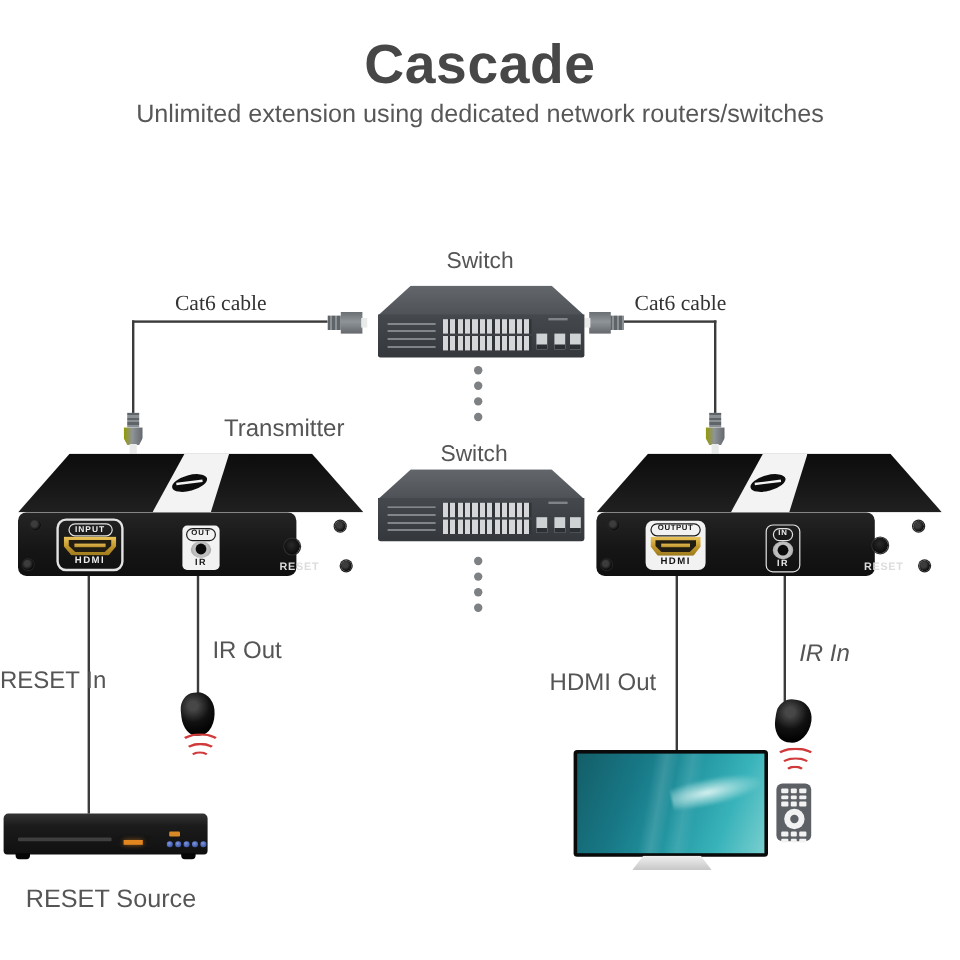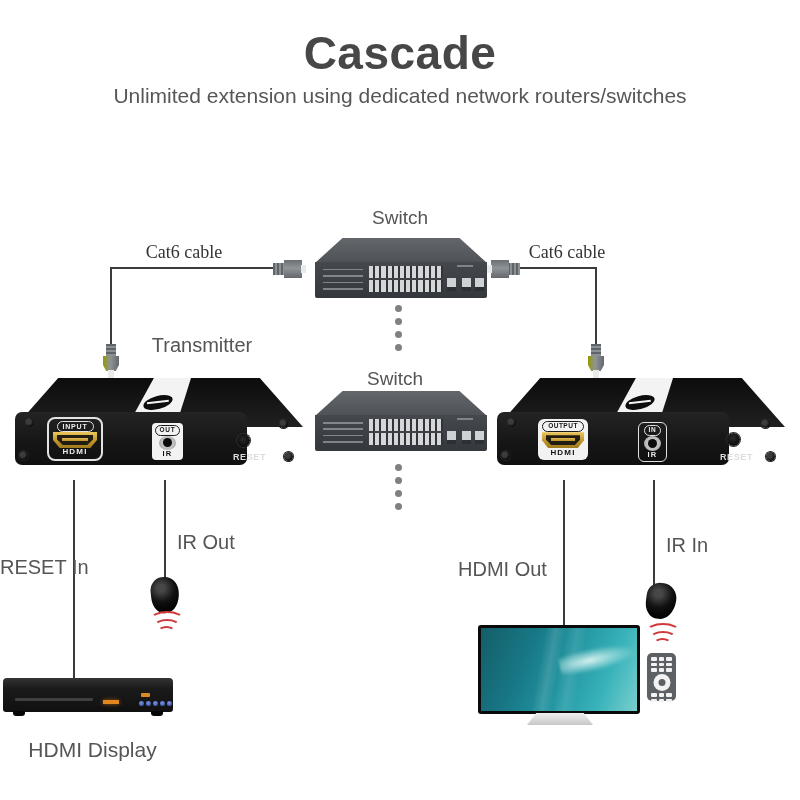--- a/index.html
+++ b/index.html
@@ -52,21 +52,21 @@
   .extender { width:288px; height:102px; }
   .ext-top { position:absolute; left:0; top:0; width:288px; height:49px;
     background:linear-gradient(180deg,#0c0c0c,#202020);
     clip-path:polygon(15% 0,85% 0,100% 100%,0 100%); }
   .ext-label { position:absolute; left:112px; top:0; width:64px; height:49px; background:#f3f3f3;
     clip-path:polygon(42% 0,100% 0,76% 100%,0 100%); }
   .ext-logo { position:absolute; left:16px; top:18px; width:30px; height:13px; background:#0d0d0d;
     border-radius:50%; transform:rotate(-15deg); }
   .ext-logo::after { content:''; position:absolute; left:4px; top:5px; width:22px; height:2px;
     background:#f3f3f3; transform:rotate(8deg); }
-  .ext-body { position:absolute; left:0; top:34px; width:232px; height:53px;
+  .ext-body { position:absolute; left:0; top:49px; width:232px; height:53px;
     background:linear-gradient(180deg,#242424,#151515 60%,#101010); border-radius:7px; }
   .screw { position:absolute; width:9px; height:9px; border-radius:50%;
     background:radial-gradient(circle at 40% 40%,#3c3c3c 0 30%,#0a0a0a 70%); box-shadow:0 0 0 1px #232323; }
   .pbox { position:absolute; display:flex; flex-direction:column; align-items:center;
     justify-content:space-between; box-sizing:border-box; padding:2px 0 3px; }
   .pbox.filled { background:#f2f2f2; border-radius:4px; }
   .pbox.outlined { border:2px solid #e3e3e3; border-radius:8px; }
   .stadium { font-weight:bold; font-size:7px; letter-spacing:.8px; padding:1px 5px;
     border-radius:8px; line-height:1; white-space:nowrap; }
   .stadium.light { color:#ededed; border:1px solid #e2e2e2; }
@@ -193,21 +193,21 @@
       <div class="upl" style="left:147px;"></div>
       <div class="upl" style="left:160px;"></div>
     </div>
   </div>
 
   <div class="abs dot" style="left:395px; top:464px;"></div>
   <div class="abs dot" style="left:395px; top:477px;"></div>
   <div class="abs dot" style="left:395px; top:490px;"></div>
   <div class="abs dot" style="left:395px; top:503px;"></div>
 
-  <div class="abs lbl lbl-center" style="left:117px; top:334px; width:170px;">Transmitter</div>
+  <div class="abs lbl lbl-center" style="left:117px; top:346px; width:170px;text-align:right;">Transmitter</div>
   <div class="abs extender" style="left:15px; top:378px;">
     <div class="ext-top">
       <div class="ext-label">
         <div class="ext-logo"></div>
       </div>
     </div>
     <div class="ext-body">
       <div class="screw" style="left:10px; top:6px;"></div>
       <div class="screw" style="left:4px;  top:39px;"></div>
       <div class="screw" style="left:264px;top:7px;"></div>
@@ -260,21 +260,21 @@
   </div>
 
   <div class="abs line" style="left:73px; top:480px; width:2px; height:198px;"></div>
   <div class="abs line" style="left:164px; top:480px; width:2px; height:98px;"></div>
   <div class="abs line" style="left:563px; top:480px; width:2px; height:146px;"></div>
   <div class="abs line" style="left:653px; top:480px; width:2px; height:106px;"></div>
 
   <div class="abs lbl" style="left:0; top:556px; width:70px; text-align:right;">RESET In</div>
   <div class="abs lbl" style="left:177px; top:531px;">IR Out</div>
   <div class="abs lbl" style="left:458px; top:558px; width:102px; text-align:left;">HDMI Out</div>
-  <div class="abs lbl" style="left:666px; top:534px;">IR In</div>
+  <div class="abs lbl" style="left:666px; top:534px;font-style:italic;">IR In</div>
 
   <div class="abs irblob" style="left:151px; top:577px; transform:rotate(-6deg);"></div>
   <div class="abs wave" style="left:150px; top:611px; width:30px; height:13px;"></div>
   <div class="abs wave" style="left:154px; top:619px; width:22px; height:10px;"></div>
   <div class="abs wave" style="left:158px; top:626px; width:13px; height:7px;"></div>
 
   <div class="abs irblob" style="left:646px; top:583px; width:30px; transform:rotate(8deg);"></div>
   <div class="abs wave" style="left:646px; top:623px; width:30px; height:13px;"></div>
   <div class="abs wave" style="left:650px; top:631px; width:22px; height:10px;"></div>
   <div class="abs wave" style="left:654px; top:638px; width:13px; height:7px;"></div>
@@ -308,21 +308,21 @@
       <div class="dvd-led"></div>
       <div class="bb" style="left:136px;"></div>
       <div class="bb" style="left:143px;"></div>
       <div class="bb" style="left:150px;"></div>
       <div class="bb" style="left:157px;"></div>
       <div class="bb" style="left:164px;"></div>
     </div>
     <div class="foot" style="left:10px;"></div>
     <div class="foot" style="left:148px;"></div>
   </div>
-  <div class="abs lbl lbl-center" style="left:10px; top:738px; width:165px; font-size:21px;">HDMI Display</div>
+  <div class="abs lbl lbl-center" style="left:10px; top:738px; width:165px; font-size:21px;">RESET Source</div>
 
   <div class="abs tv" style="left:478px; top:625px;">
     <div class="tv-screen">
       <div class="tv-rays"></div>
       <div class="tv-splash"></div>
     </div>
   </div>
   <div class="abs tv-stand" style="left:527px; top:713px;"></div>
 
 </div>

